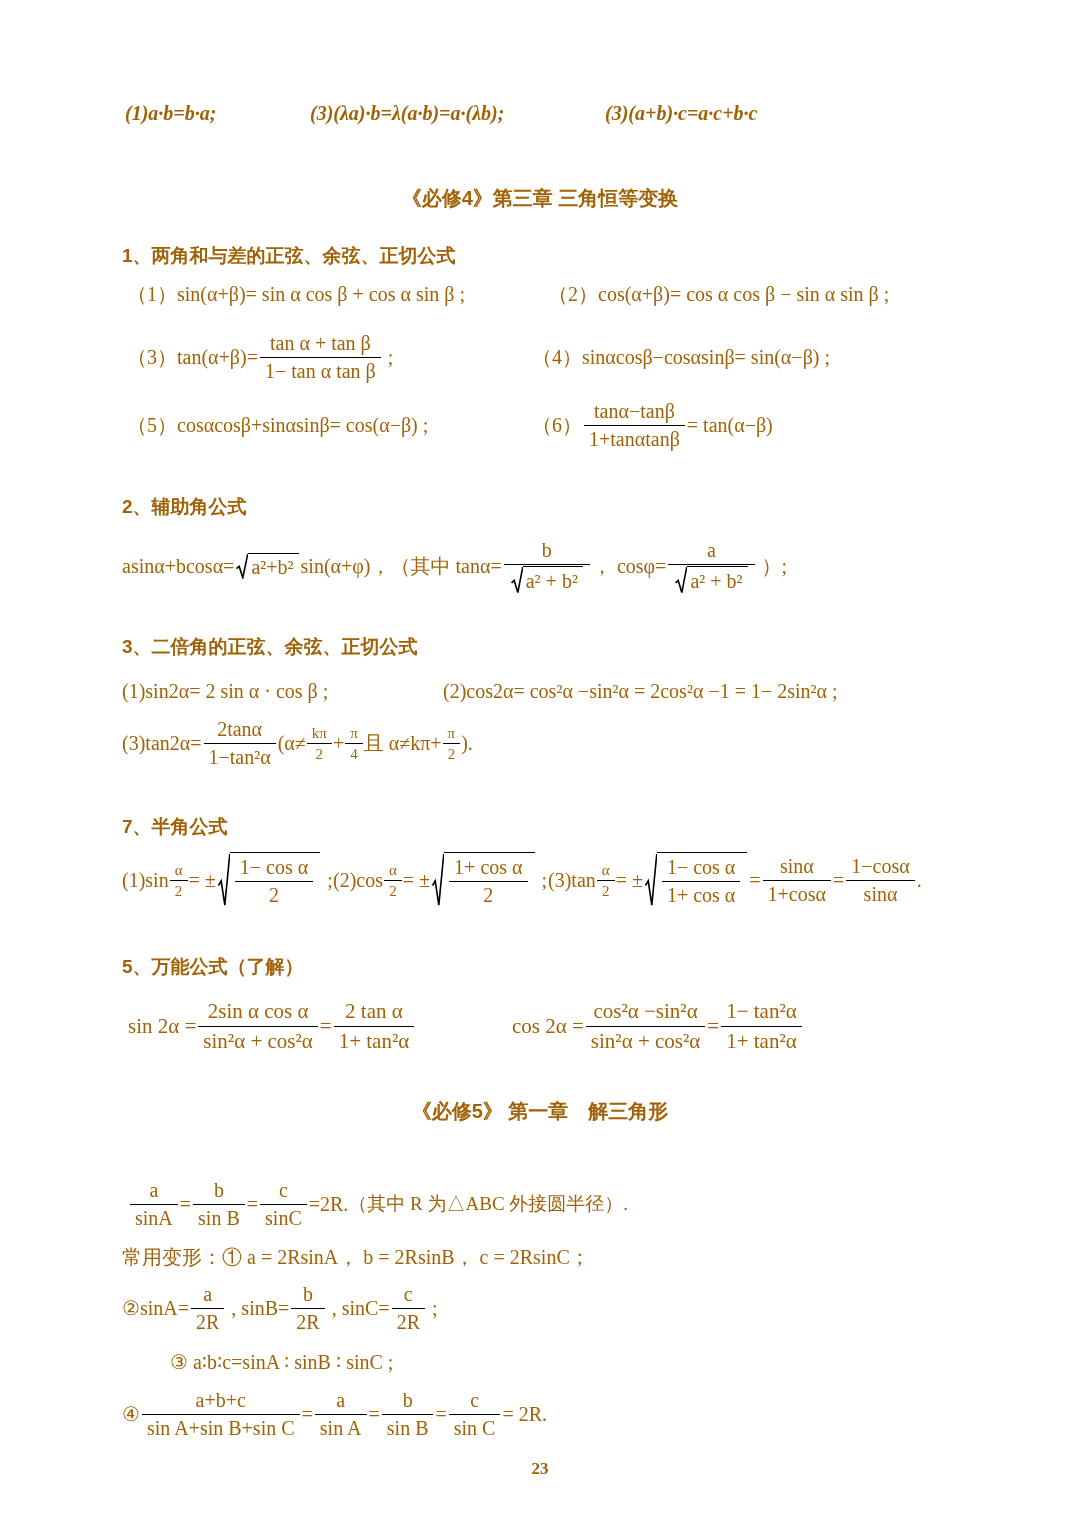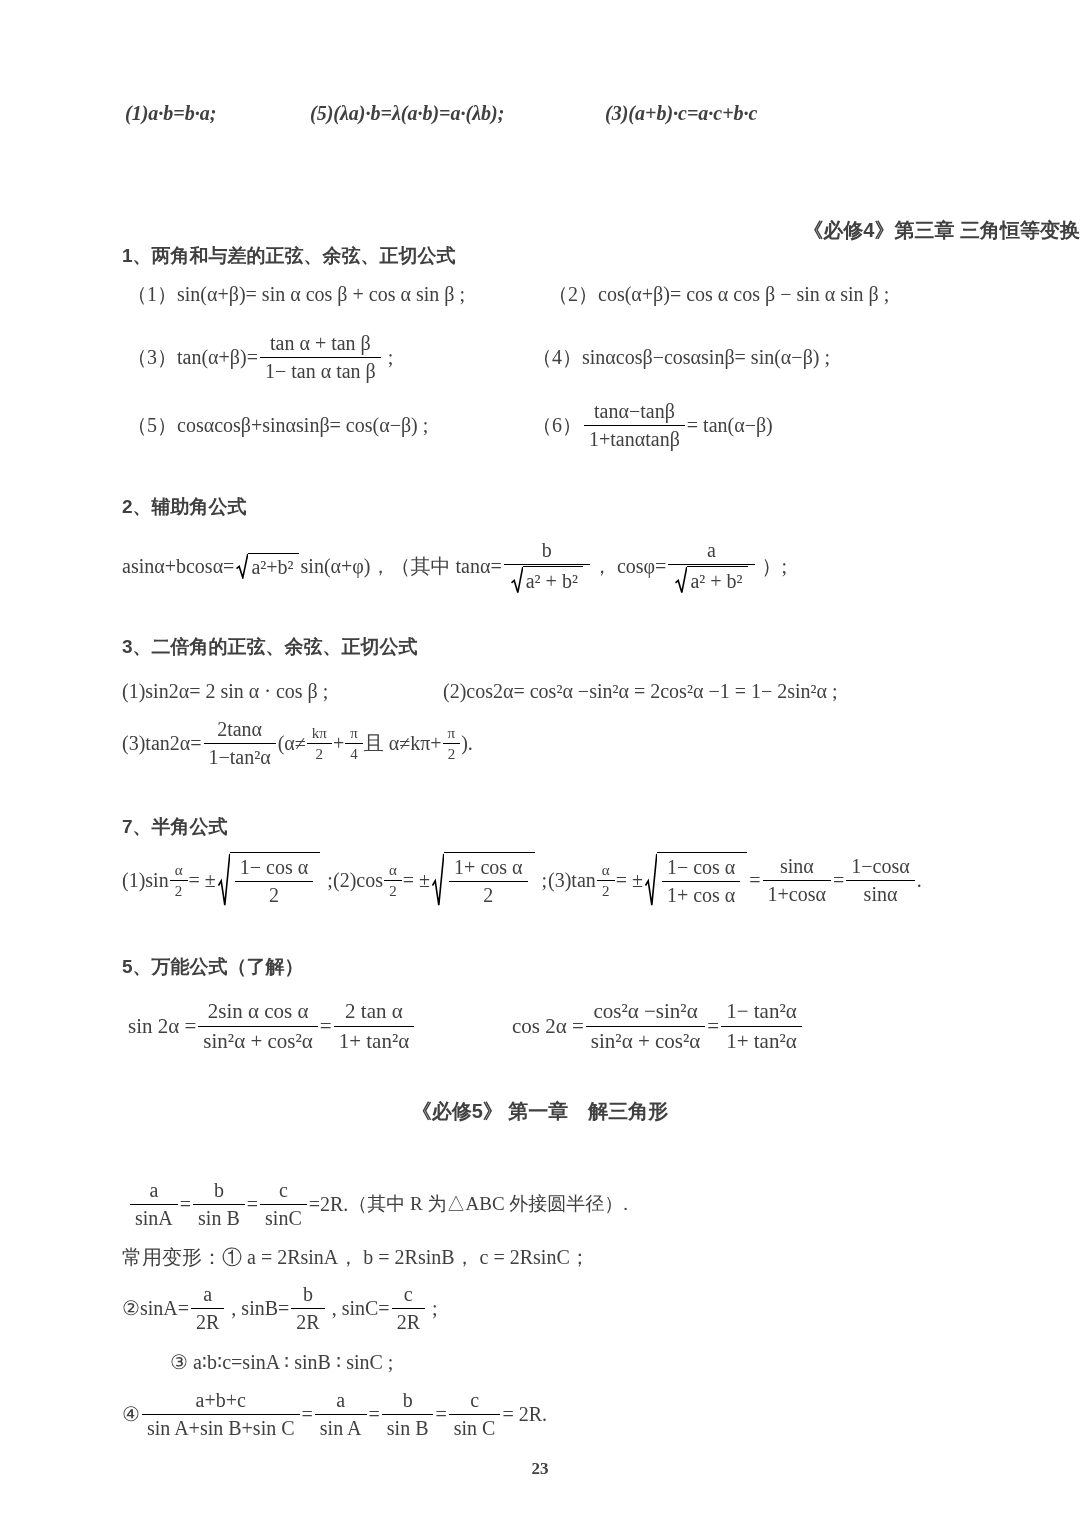--- a/index.html
+++ b/index.html
@@ -1,21 +1,21 @@
 <!DOCTYPE html>
 <html><head>
 <meta charset="utf-8">
 <style>
   html,body{margin:0;padding:0;background:#e8e8e8;}
   .page{
     position:relative;
     width:1080px;height:1527px;
     margin:0 auto;
     background:#ffffff;
-    color:#404040;
+    color:#a16207;
     font-family:"Liberation Serif",serif;
     overflow:hidden;
   }
   .row{position:absolute;left:0;width:1080px;}
   .row.center{display:flex;justify-content:center;align-items:center;}
   .ck{position:absolute;top:0;height:100%;display:flex;align-items:center;white-space:pre;}
   .heading{font-family:"Liberation Sans",sans-serif;font-weight:700;font-size:19px;white-space:pre;}
   .chap-title{font-family:"Liberation Sans",sans-serif;font-weight:700;font-size:20px;white-space:pre;}
   .math{font-size:20px;}
   .math-lg{font-size:21px;}
@@ -32,25 +32,25 @@
   .sqrt .sbody{border-top:1.6px solid #000;padding:2px 5px 0 3px;display:inline-flex;align-items:center;white-space:pre;}
   .pagenum{font-weight:700;font-size:17px;}
 </style>
 </head>
 <body>
 
 <div class="page">
 
   <div class="row" style="top:98px;height:30px;">
     <span class="ck bold-vec" style="left:125px;">(1)a·b=b·a;</span>
-    <span class="ck bold-vec" style="left:310px;">(5)(λa)·b=λ(a·b)=a·(λb);</span>
+    <span class="ck bold-vec" style="left:310px;">(3)(λa)·b=λ(a·b)=a·(λb);</span>
     <span class="ck bold-vec" style="left:605px;">(3)(a+b)·c=a·c+b·c</span>
   </div>
 
-  <div class="row center" style="top:216px;height:28px;justify-content:flex-end;">
+  <div class="row center" style="top:184px;height:28px;">
     <span class="chap-title">《必修4》第三章 三角恒等变换</span>
   </div>
 
   <div class="row" style="top:243px;height:26px;">
     <span class="ck heading" style="left:122px;">1、两角和与差的正弦、余弦、正切公式</span>
   </div>
 
   <div class="row" style="top:279px;height:30px;">
     <span class="ck math" style="left:127px;">（1）sin(α+β)= sin α cos β + cos α sin β ;</span>
     <span class="ck math" style="left:548px;">（2）cos(α+β)= cos α cos β − sin α sin β ;</span>

